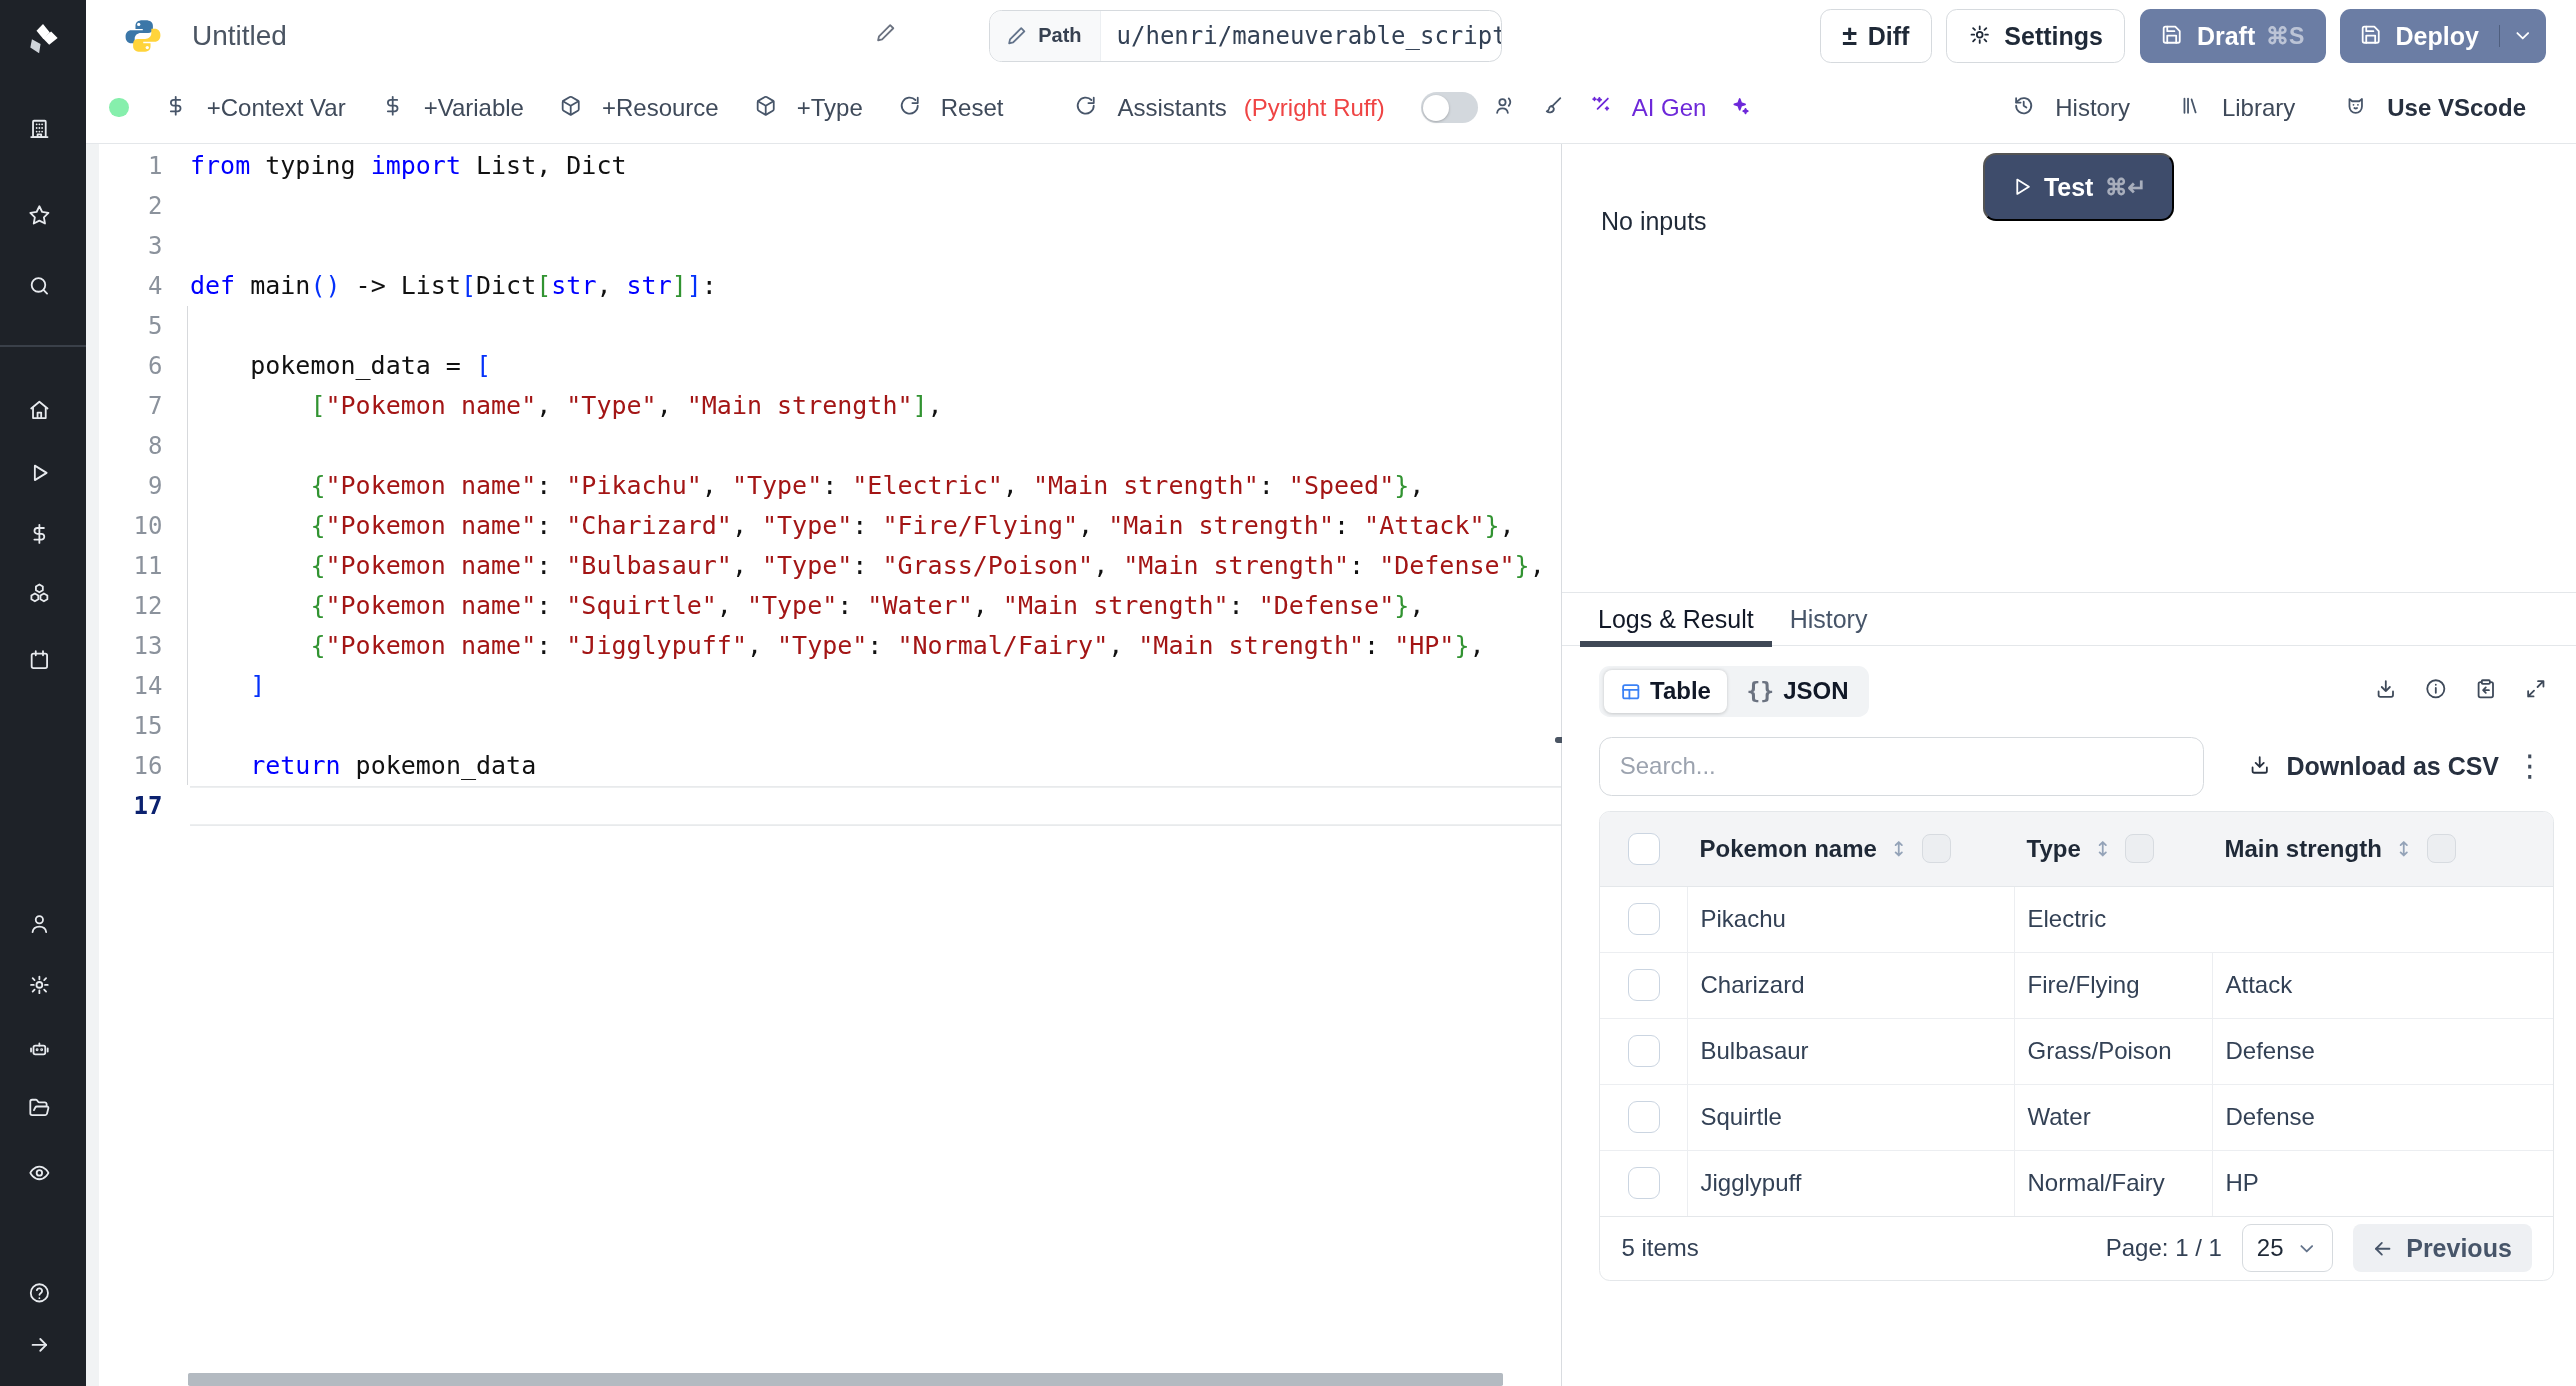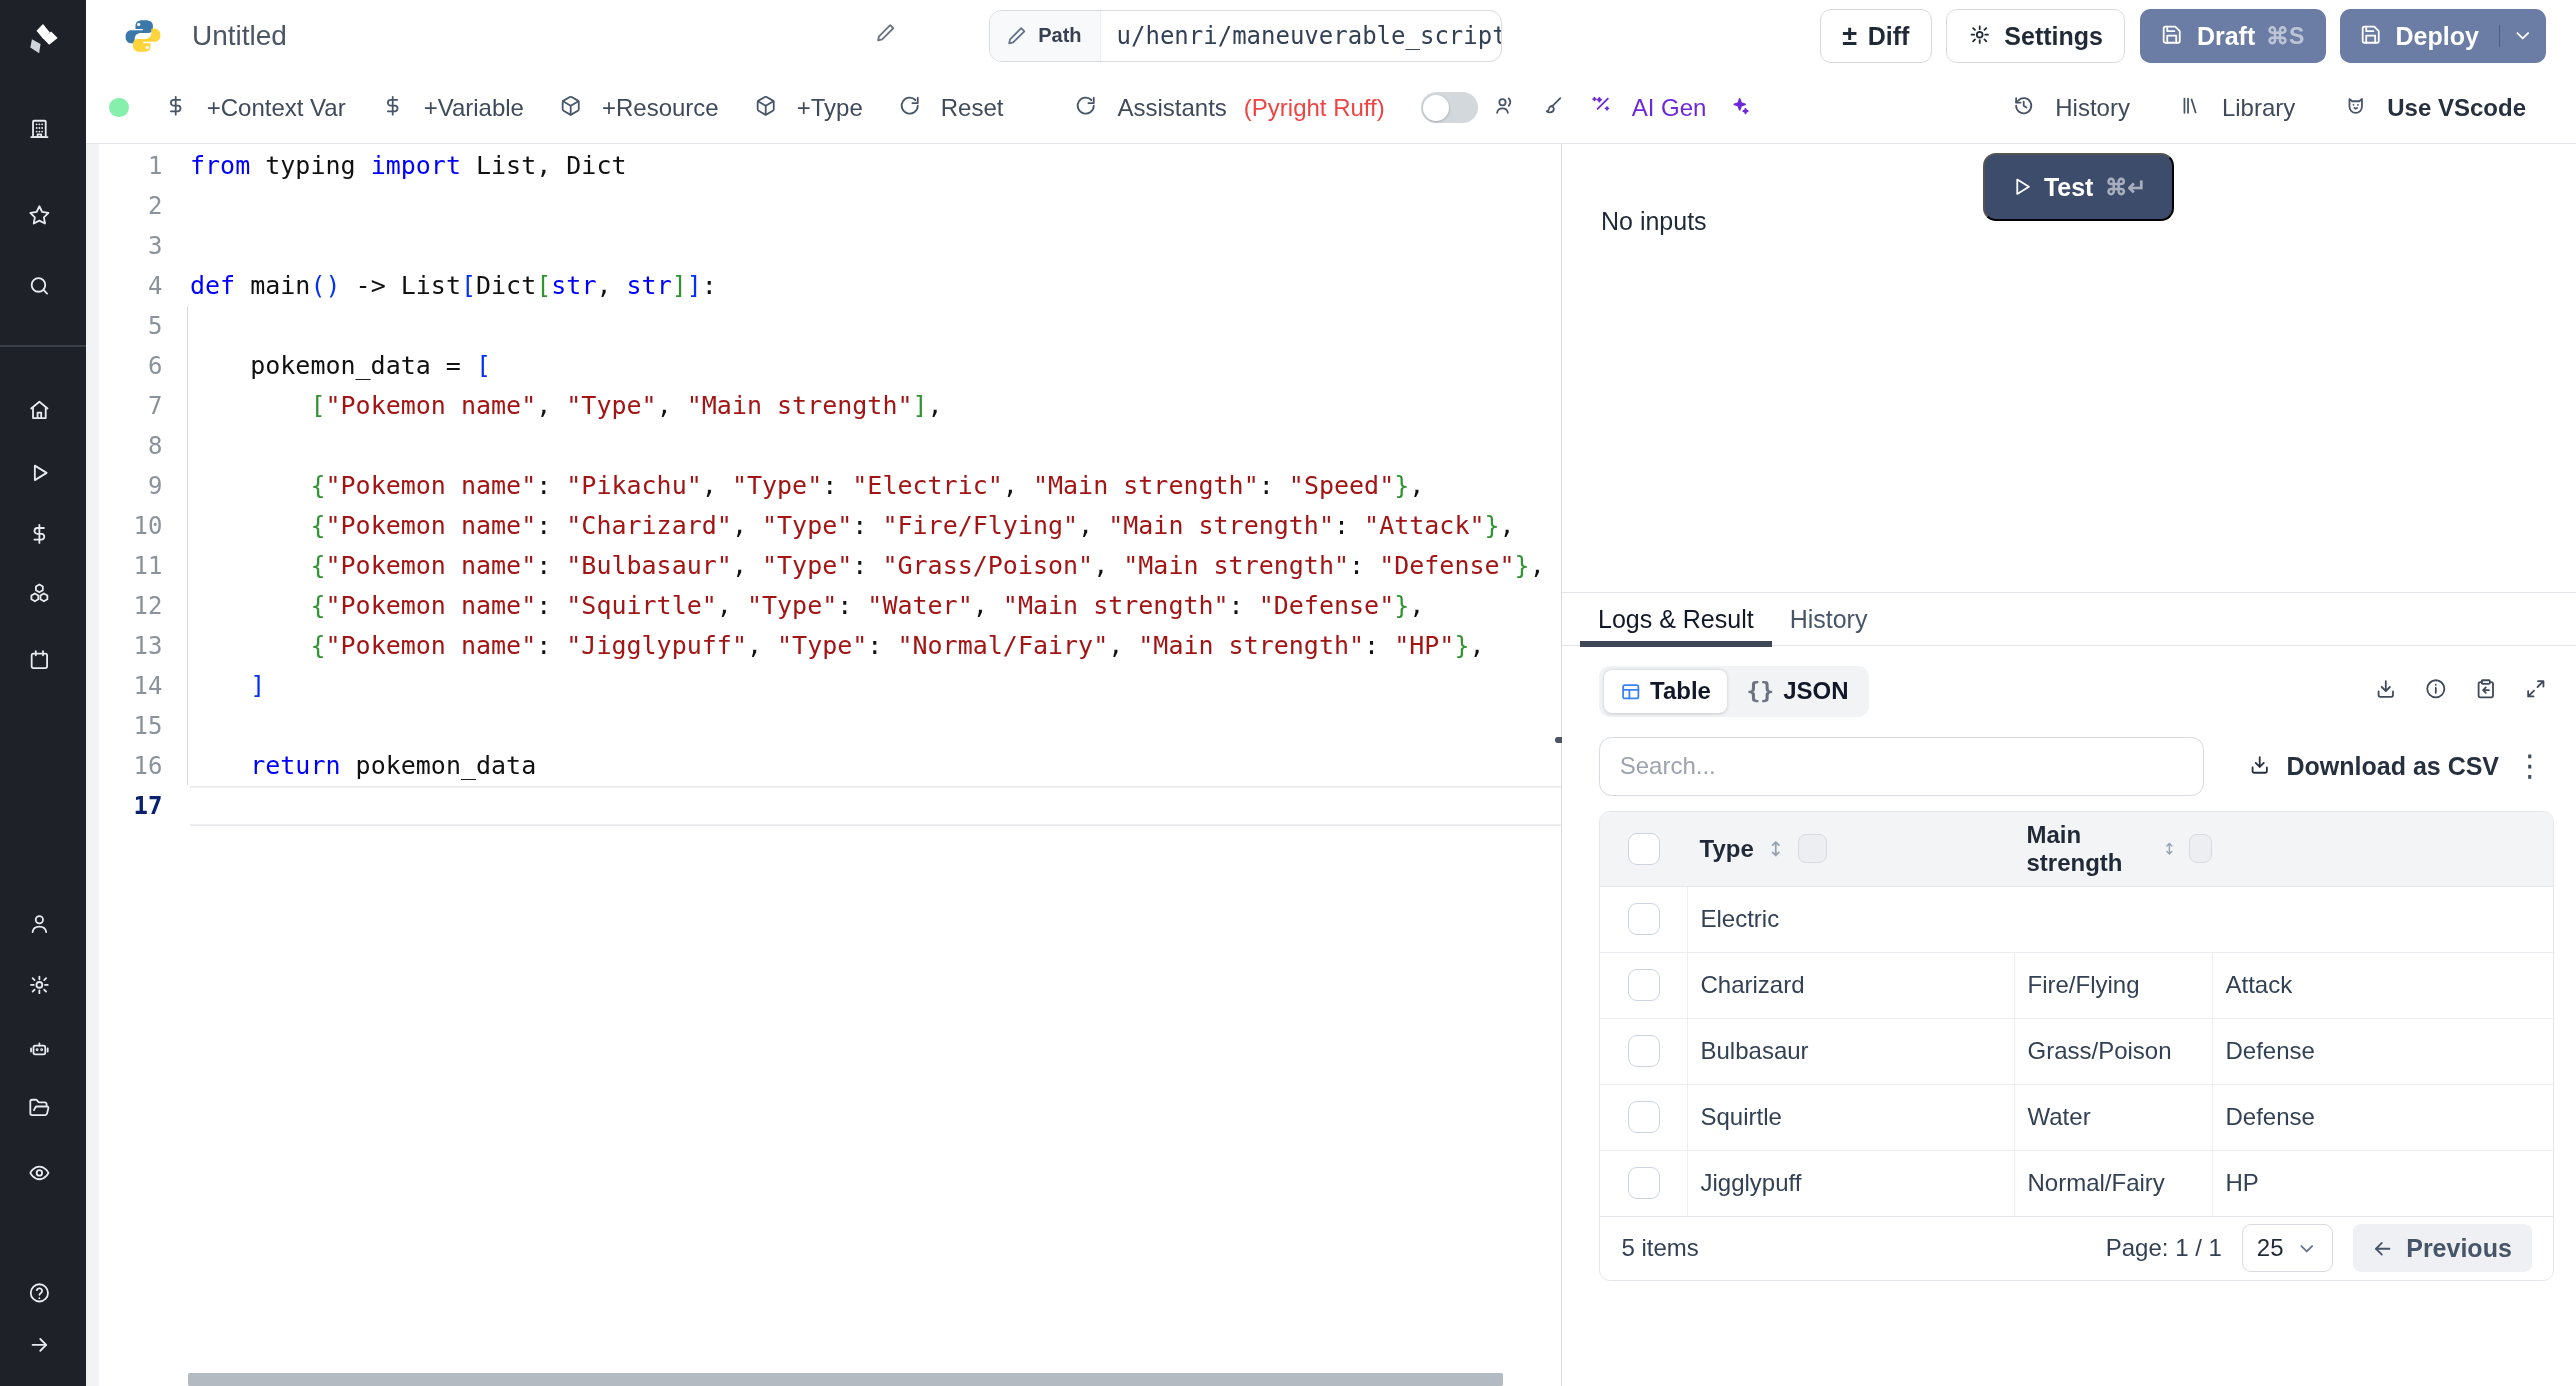--- a/index.html
+++ b/index.html
@@ -497,39 +497,47 @@
             </span>
           <span class="kebab">⋮</span>
         </div>
 
         <div class="table-card">
           <div class="thead">
             <div class="chk-cell">
                 <span class="chk"></span>
               </div>
             <div class="th">
+              <span>Pokemon name</span>
+              <svg class="ic xs sort" viewBox="0 0 24 24" width="21.5" height="21.5">
+                  <path d="M12 4.5v15M8.5 8 12 4.5 15.5 8M8.5 16 12 19.5 15.5 16"></path>
+                </svg>
+              <span class="filter-box"></span>
+            </div>
+            <div class="th">
               <span>Type</span>
               <svg class="ic xs sort" viewBox="0 0 24 24" width="21.5" height="21.5">
                   <path d="M12 4.5v15M8.5 8 12 4.5 15.5 8M8.5 16 12 19.5 15.5 16"></path>
                 </svg>
               <span class="filter-box"></span>
             </div>
             <div class="th">
               <span>Main strength</span>
               <svg class="ic xs sort" viewBox="0 0 24 24" width="21.5" height="21.5">
                   <path d="M12 4.5v15M8.5 8 12 4.5 15.5 8M8.5 16 12 19.5 15.5 16"></path>
                 </svg>
               <span class="filter-box"></span>
             </div>
           </div>
           <div>
               <div class="trow">
                 <div class="chk-cell">
                   <span class="chk"></span>
                 </div>
+                <div class="td">Pikachu</div>
                 <div class="td">Electric</div>
               </div>
               <div class="trow">
                 <div class="chk-cell">
                   <span class="chk"></span>
                 </div>
                 <div class="td">Charizard</div>
                 <div class="td">Fire/Flying</div>
                 <div class="td">Attack</div>
               </div>

